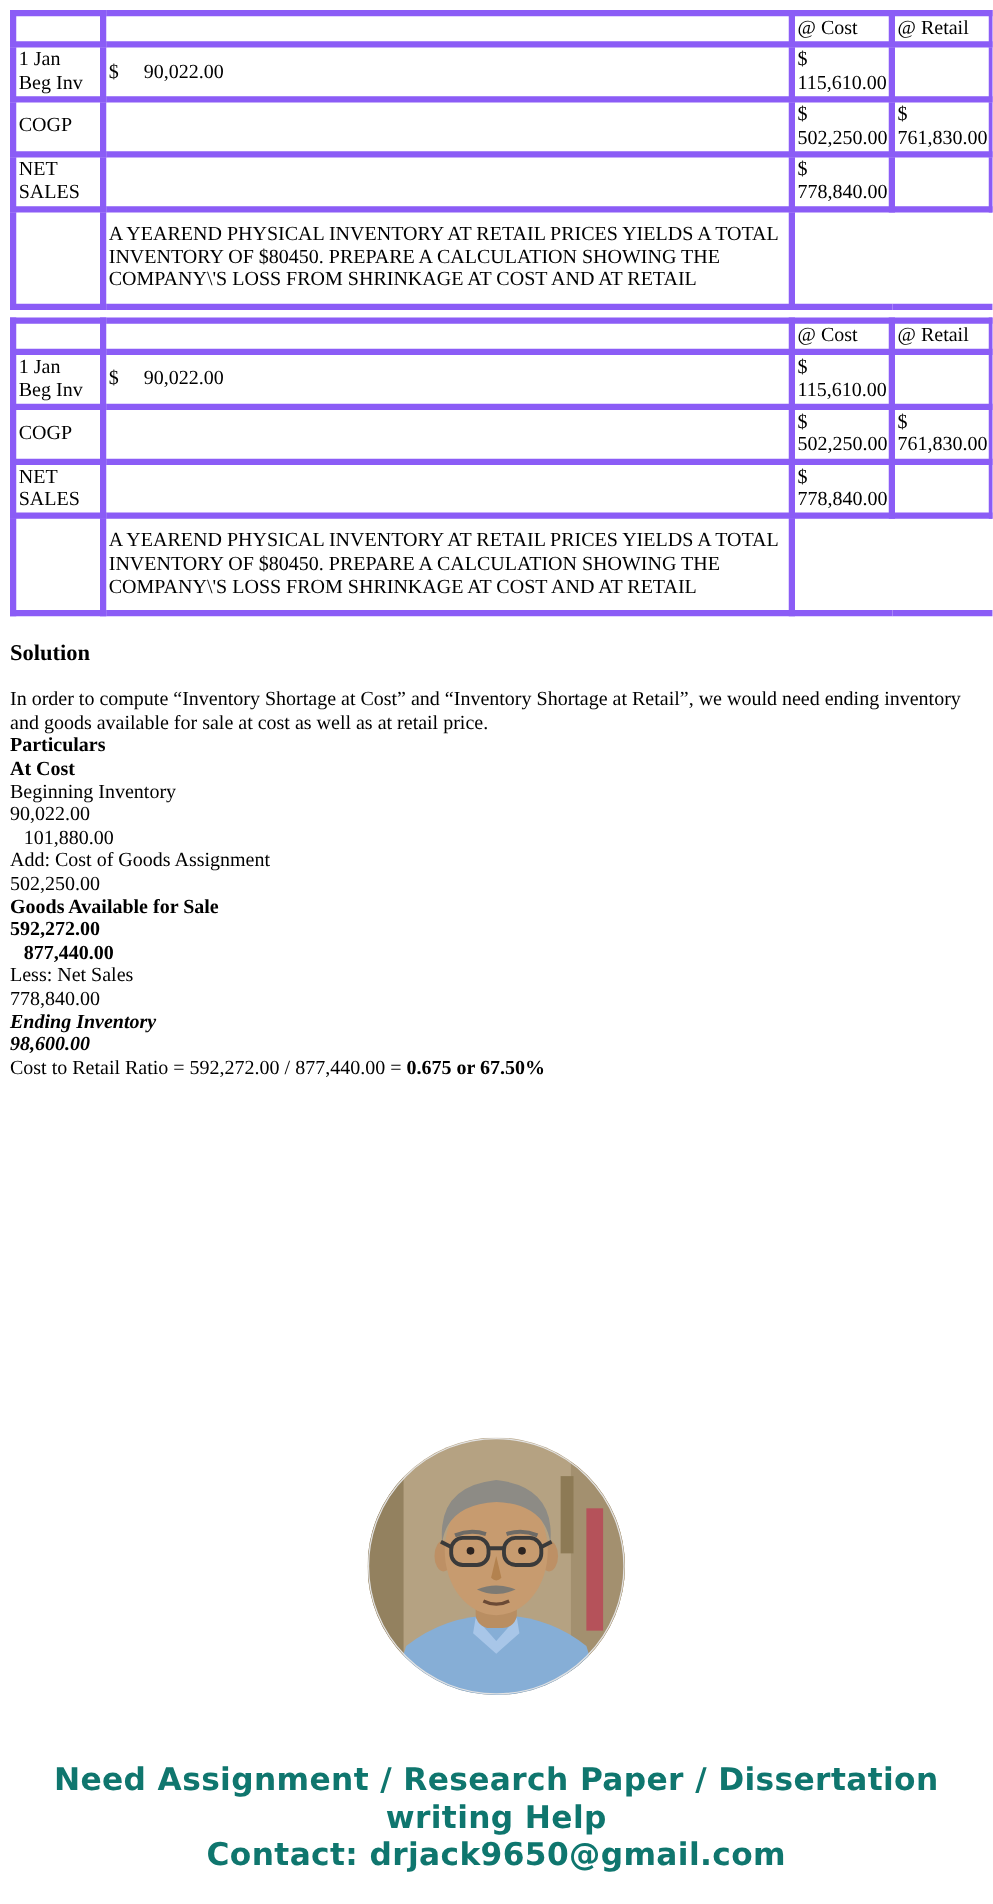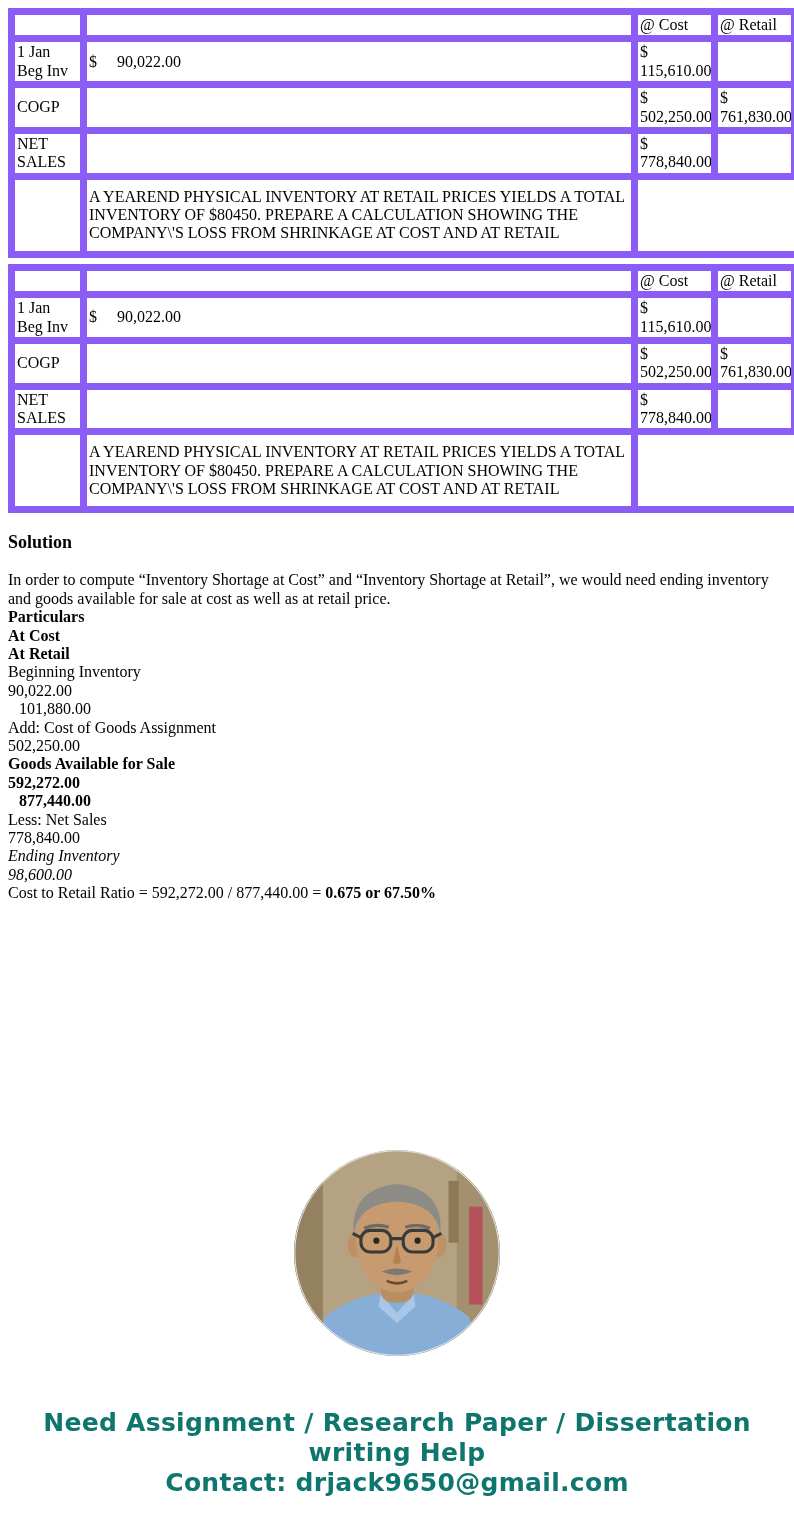--- a/index.html
+++ b/index.html
@@ -19,21 +19,21 @@
   }
 
   
   table.inv {
     border-collapse: collapse;
     table-layout: fixed;
     width: 777px;
     margin: 0 0 6px 0;
   }
   table.inv td {
-    border: 7px solid #8b5cf6;
+    border: 5px solid #8b5cf6;
     padding: 1px 2px;
     vertical-align: middle;
     font-size: 16px;
     line-height: 1.15;
     overflow: hidden;
   }
   td.c-label  { width: 72px; }
   td.c-value  { width: 551px; margin-left: 20px; }
   td.c-cost   { width: 80px; }
   td.c-retail { width: 80px; }
@@ -55,21 +55,21 @@
   td.nb { border: none; background: #fff; }
 
   
   h3.sol-head {
     font-size: 18px;
     margin: 19px 0 18px 0;
     font-family: "Liberation Serif", serif;
   }
   .content p { margin: 0 0; line-height: 1.15; }
   p.b  { font-weight: bold; }
-  p.bi { font-weight: normal; font-style: italic; }
+  p.bi { font-weight: bold; font-style: italic; }
   p.ind { padding-left: 11px; }
   .bold-frag { font-weight: bold; }
 
   
   .footer {
     text-align: center;
     padding: 22px 0 28px 0;
     background: #fff;
   }
   .avatar { display: inline-block; width: 206px; height: 206px; }
@@ -163,21 +163,20 @@
       <td class="nb" colspan="3"></td>
     </tr>
   </tbody>
     </table>
 
   <h3 class="sol-head">Solution</h3>
   <p>In order to compute “Inventory Shortage at Cost” and “Inventory Shortage at Retail”, we would need ending inventory and goods available for sale at cost as well as at retail price.</p>
 
   <p class="b">Particulars</p>
   <p class="b">At Cost</p>
-  <p class="b">At Retail</p>
   <p>Beginning Inventory</p>
   <p>90,022.00</p>
   <p class="ind">101,880.00</p>
   <p>Add: Cost of Goods Assignment</p>
   <p>502,250.00</p>
   <p class="b">Goods Available for Sale</p>
   <p class="b">592,272.00</p>
   <p class="b ind">877,440.00</p>
   <p>Less: Net Sales</p>
   <p>778,840.00</p>

